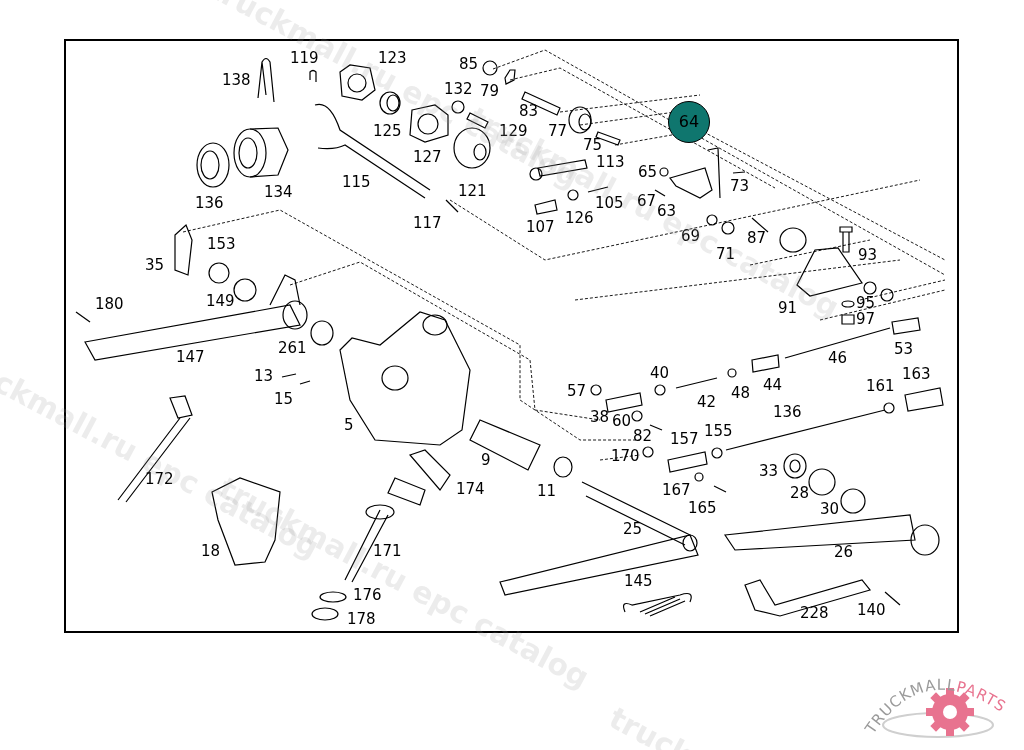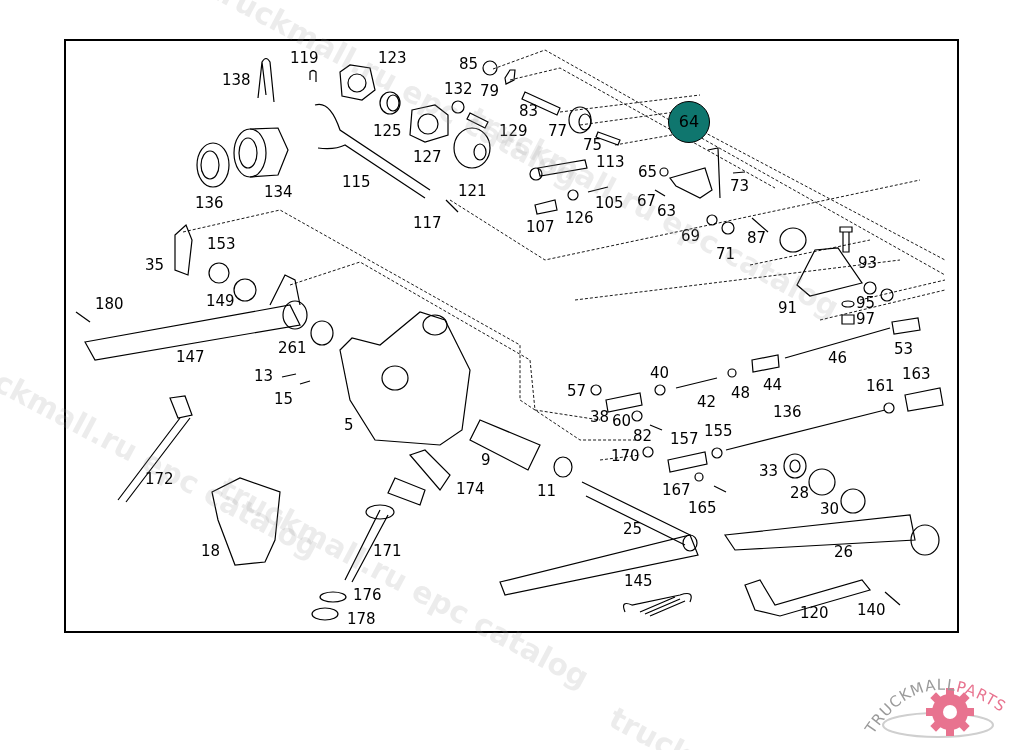--- a/index.html
+++ b/index.html
@@ -192,21 +192,21 @@
 <span class="lbl" style="left:458px;top:184px">121</span>
 <span class="lbl" style="left:595px;top:196px">105</span>
 <span class="lbl" style="left:637px;top:194px">67</span>
 <span class="lbl" style="left:657px;top:204px">63</span>
 <span class="lbl" style="left:413px;top:216px">117</span>
 <span class="lbl" style="left:526px;top:220px">107</span>
 <span class="lbl" style="left:565px;top:211px">126</span>
 <span class="lbl" style="left:681px;top:229px">69</span>
 <span class="lbl" style="left:747px;top:231px">87</span>
 <span class="lbl" style="left:716px;top:247px">71</span>
-<span class="lbl" style="left:858px;top:256px">93</span>
+<span class="lbl" style="left:858px;top:248px">93</span>
 <span class="lbl" style="left:145px;top:258px">35</span>
 <span class="lbl" style="left:207px;top:237px">153</span>
 <span class="lbl" style="left:206px;top:294px">149</span>
 <span class="lbl" style="left:95px;top:297px">180</span>
 <span class="lbl" style="left:778px;top:301px">91</span>
 <span class="lbl" style="left:856px;top:296px">95</span>
 <span class="lbl" style="left:856px;top:312px">97</span>
 <span class="lbl" style="left:278px;top:341px">261</span>
 <span class="lbl" style="left:176px;top:350px">147</span>
 <span class="lbl" style="left:828px;top:351px">46</span>
@@ -236,21 +236,21 @@
 <span class="lbl" style="left:662px;top:483px">167</span>
 <span class="lbl" style="left:790px;top:486px">28</span>
 <span class="lbl" style="left:688px;top:501px">165</span>
 <span class="lbl" style="left:820px;top:502px">30</span>
 <span class="lbl" style="left:623px;top:522px">25</span>
 <span class="lbl" style="left:201px;top:544px">18</span>
 <span class="lbl" style="left:373px;top:544px">171</span>
 <span class="lbl" style="left:834px;top:545px">26</span>
 <span class="lbl" style="left:624px;top:574px">145</span>
 <span class="lbl" style="left:353px;top:588px">176</span>
-<span class="lbl" style="left:800px;top:606px">120</span>
+<span class="lbl" style="left:800px;top:606px">228</span>
 <span class="lbl" style="left:857px;top:603px">140</span>
 <span class="lbl" style="left:347px;top:612px">178</span>
 
 <span class="wm" style="left:220px;top:-30px;transform:rotate(28deg)">truckmall.ru epc catalog</span>
 <span class="wm" style="left:-40px;top:340px;transform:rotate(28deg)">truckmall.ru epc catalog</span>
 <span class="wm" style="left:230px;top:470px;transform:rotate(28deg)">truckmall.ru epc catalog</span>
 <span class="wm" style="left:480px;top:100px;transform:rotate(28deg)">truckmall.ru epc catalog</span>
 <span class="wm" style="left:620px;top:700px;transform:rotate(28deg)">truckmall.ru epc catalog</span>
 
 <div id="logo">

